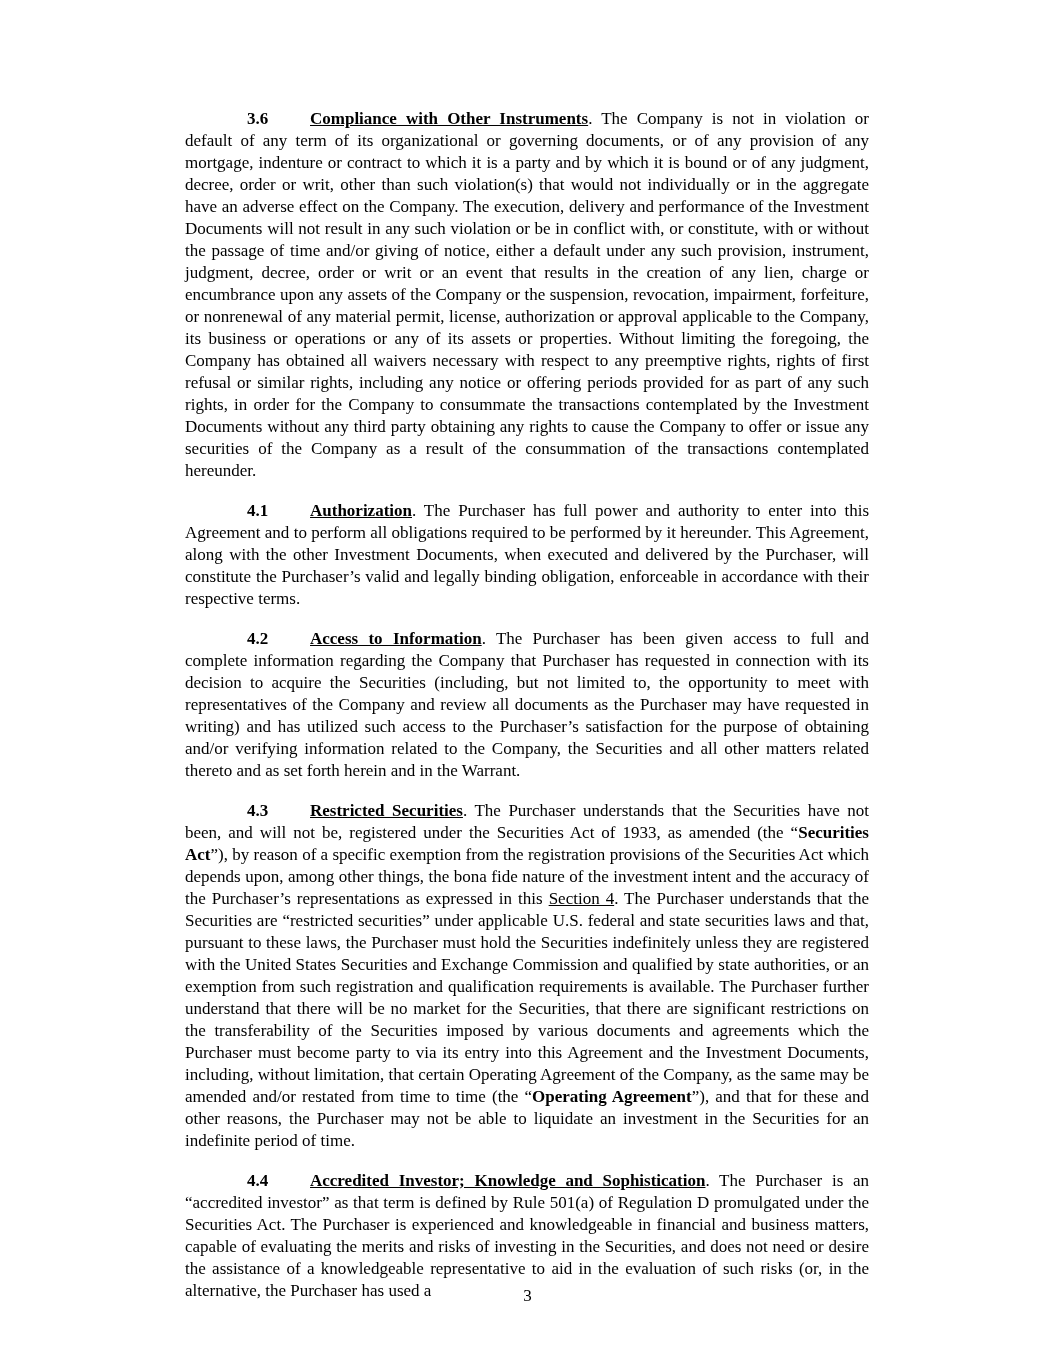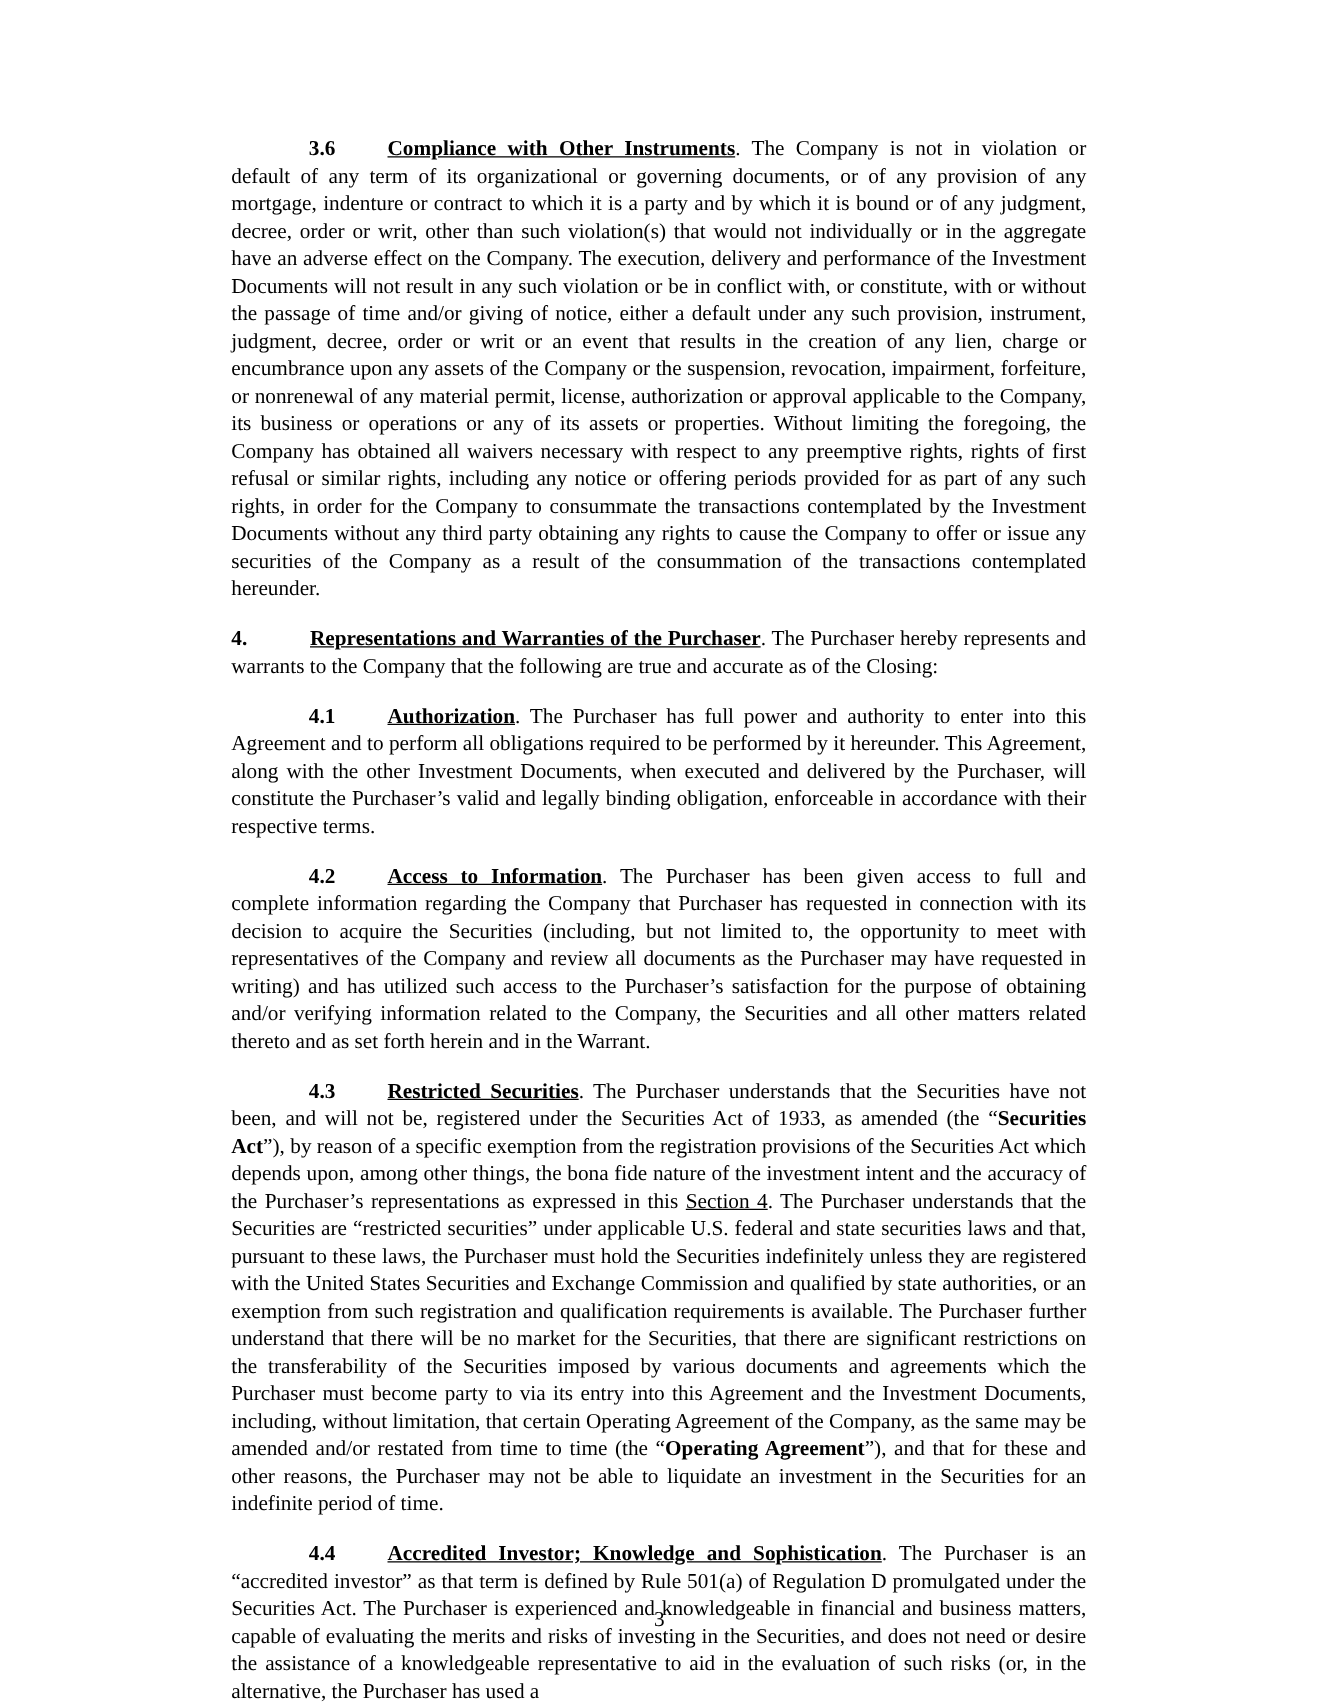--- a/index.html
+++ b/index.html
@@ -43,20 +43,19 @@
     text-align: center;
     font-size: 17px;
   }
 </style>
 </head>
 <body>
 
 <div class="page">
   <div>
       <p class="para indent"><span class="run b tab">3.6</span><span class="run b u">Compliance with Other Instruments</span><span class="run">. The Company is not in violation or default of any term of its organizational or governing documents, or of any provision of any mortgage, indenture or contract to which it is a party and by which it is bound or of any judgment, decree, order or writ, other than such violation(s) that would not individually or in the aggregate have an adverse effect on the Company. The execution, delivery and performance of the Investment Documents will not result in any such violation or be in conflict with, or constitute, with or without the passage of time and/or giving of notice, either a default under any such provision, instrument, judgment, decree, order or writ or an event that results in the creation of any lien, charge or encumbrance upon any assets of the Company or the suspension, revocation, impairment, forfeiture, or nonrenewal of any material permit, license, authorization or approval applicable to the Company, its business or operations or any of its assets or properties. Without limiting the foregoing, the Company has obtained all waivers necessary with respect to any preemptive rights, rights of first refusal or similar rights, including any notice or offering periods provided for as part of any such rights, in order for the Company to consummate the transactions contemplated by the Investment Documents without any third party obtaining any rights to cause the Company to offer or issue any securities of the Company as a result of the consummation of the transactions contemplated hereunder.</span></p>
-      <p class="para"><span class="run b tab">4.</span><span class="run b u">Representations and Warranties of the Purchaser</span><span class="run">. The Purchaser hereby represents and warrants to the Company that the following are true and accurate as of the Closing:</span></p>
       <p class="para indent"><span class="run b tab">4.1</span><span class="run b u">Authorization</span><span class="run">. The Purchaser has full power and authority to enter into this Agreement and to perform all obligations required to be performed by it hereunder. This Agreement, along with the other Investment Documents, when executed and delivered by the Purchaser, will constitute the Purchaser’s valid and legally binding obligation, enforceable in accordance with their respective terms.</span></p>
       <p class="para indent"><span class="run b tab">4.2</span><span class="run b u">Access to Information</span><span class="run">. The Purchaser has been given access to full and complete information regarding the Company that Purchaser has requested in connection with its decision to acquire the Securities (including, but not limited to, the opportunity to meet with representatives of the Company and review all documents as the Purchaser may have requested in writing) and has utilized such access to the Purchaser’s satisfaction for the purpose of obtaining and/or verifying information related to the Company, the Securities and all other matters related thereto and as set forth herein and in the Warrant.</span></p>
       <p class="para indent"><span class="run b tab">4.3</span><span class="run b u">Restricted Securities</span><span class="run">. The Purchaser understands that the Securities have not been, and will not be, registered under the Securities Act of 1933, as amended (the “</span><span class="run b">Securities Act</span><span class="run">”), by reason of a specific exemption from the registration provisions of the Securities Act which depends upon, among other things, the bona fide nature of the investment intent and the accuracy of the Purchaser’s representations as expressed in this </span><span class="run u">Section 4</span><span class="run">. The Purchaser understands that the Securities are “restricted securities” under applicable U.S. federal and state securities laws and that, pursuant to these laws, the Purchaser must hold the Securities indefinitely unless they are registered with the United States Securities and Exchange Commission and qualified by state authorities, or an exemption from such registration and qualification requirements is available. The Purchaser further understand that there will be no market for the Securities, that there are significant restrictions on the transferability of the Securities imposed by various documents and agreements which the Purchaser must become party to via its entry into this Agreement and the Investment Documents, including, without limitation, that certain Operating Agreement of the Company, as the same may be amended and/or restated from time to time (the “</span><span class="run b">Operating Agreement</span><span class="run">”), and that for these and other reasons, the Purchaser may not be able to liquidate an investment in the Securities for an indefinite period of time.</span></p>
       <p class="para indent"><span class="run b tab">4.4</span><span class="run b u">Accredited Investor; Knowledge and Sophistication</span><span class="run">. The Purchaser is an “accredited investor” as that term is defined by Rule 501(a) of Regulation D promulgated under the Securities Act. The Purchaser is experienced and knowledgeable in financial and business matters, capable of evaluating the merits and risks of investing in the Securities, and does not need or desire the assistance of a knowledgeable representative to aid in the evaluation of such risks (or, in the alternative, the Purchaser has used a</span></p>
     </div>
   <div class="footer">3</div>
 </div>
 
 </body></html>

